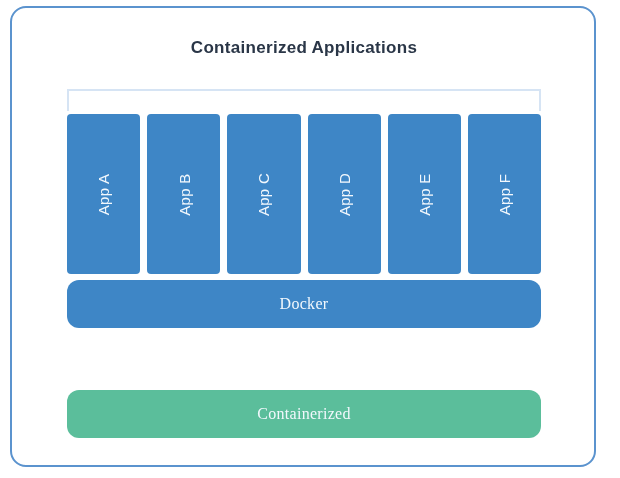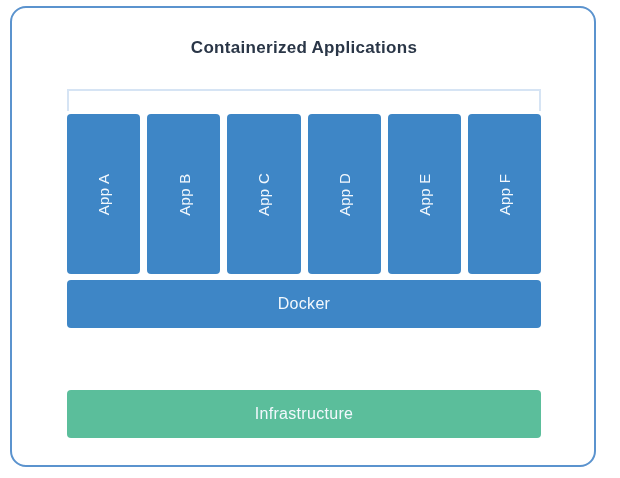--- a/index.html
+++ b/index.html
@@ -64,26 +64,27 @@
     white-space: nowrap;
     color: var(--light-text);
     font-size: 15px;
     font-weight: 500;
     letter-spacing: 0.3px;
   }
   .bar {
     position: absolute;
     left: 55px;
     width: 474px; height: 48px;
-    border-radius: 4px;
+    border-radius: 12px;
     display: flex;
     align-items: center;
     justify-content: center;
     font-size: 16px;
     letter-spacing: 0.3px;
+    font-family: Liberation Serif, serif;
   }
   .bar-docker {
     top: 272px;
     background: var(--app-blue);
     color: var(--light-text);
     font-weight: 500;
   }
   .bar-host {
     top: 327px;
     background: var(--host-blue);
@@ -127,17 +128,17 @@
         <span class="vtext">App F</span>
       </div>
     </div>
 
     <div class="bar bar-docker">
       <span>Docker</span>
     </div>
 
 
     <div class="bar bar-infra">
-      <span>Infrastructure</span>
+      <span>Containerized</span>
     </div>
 
   </div>
 </div>
 
 </body></html>

